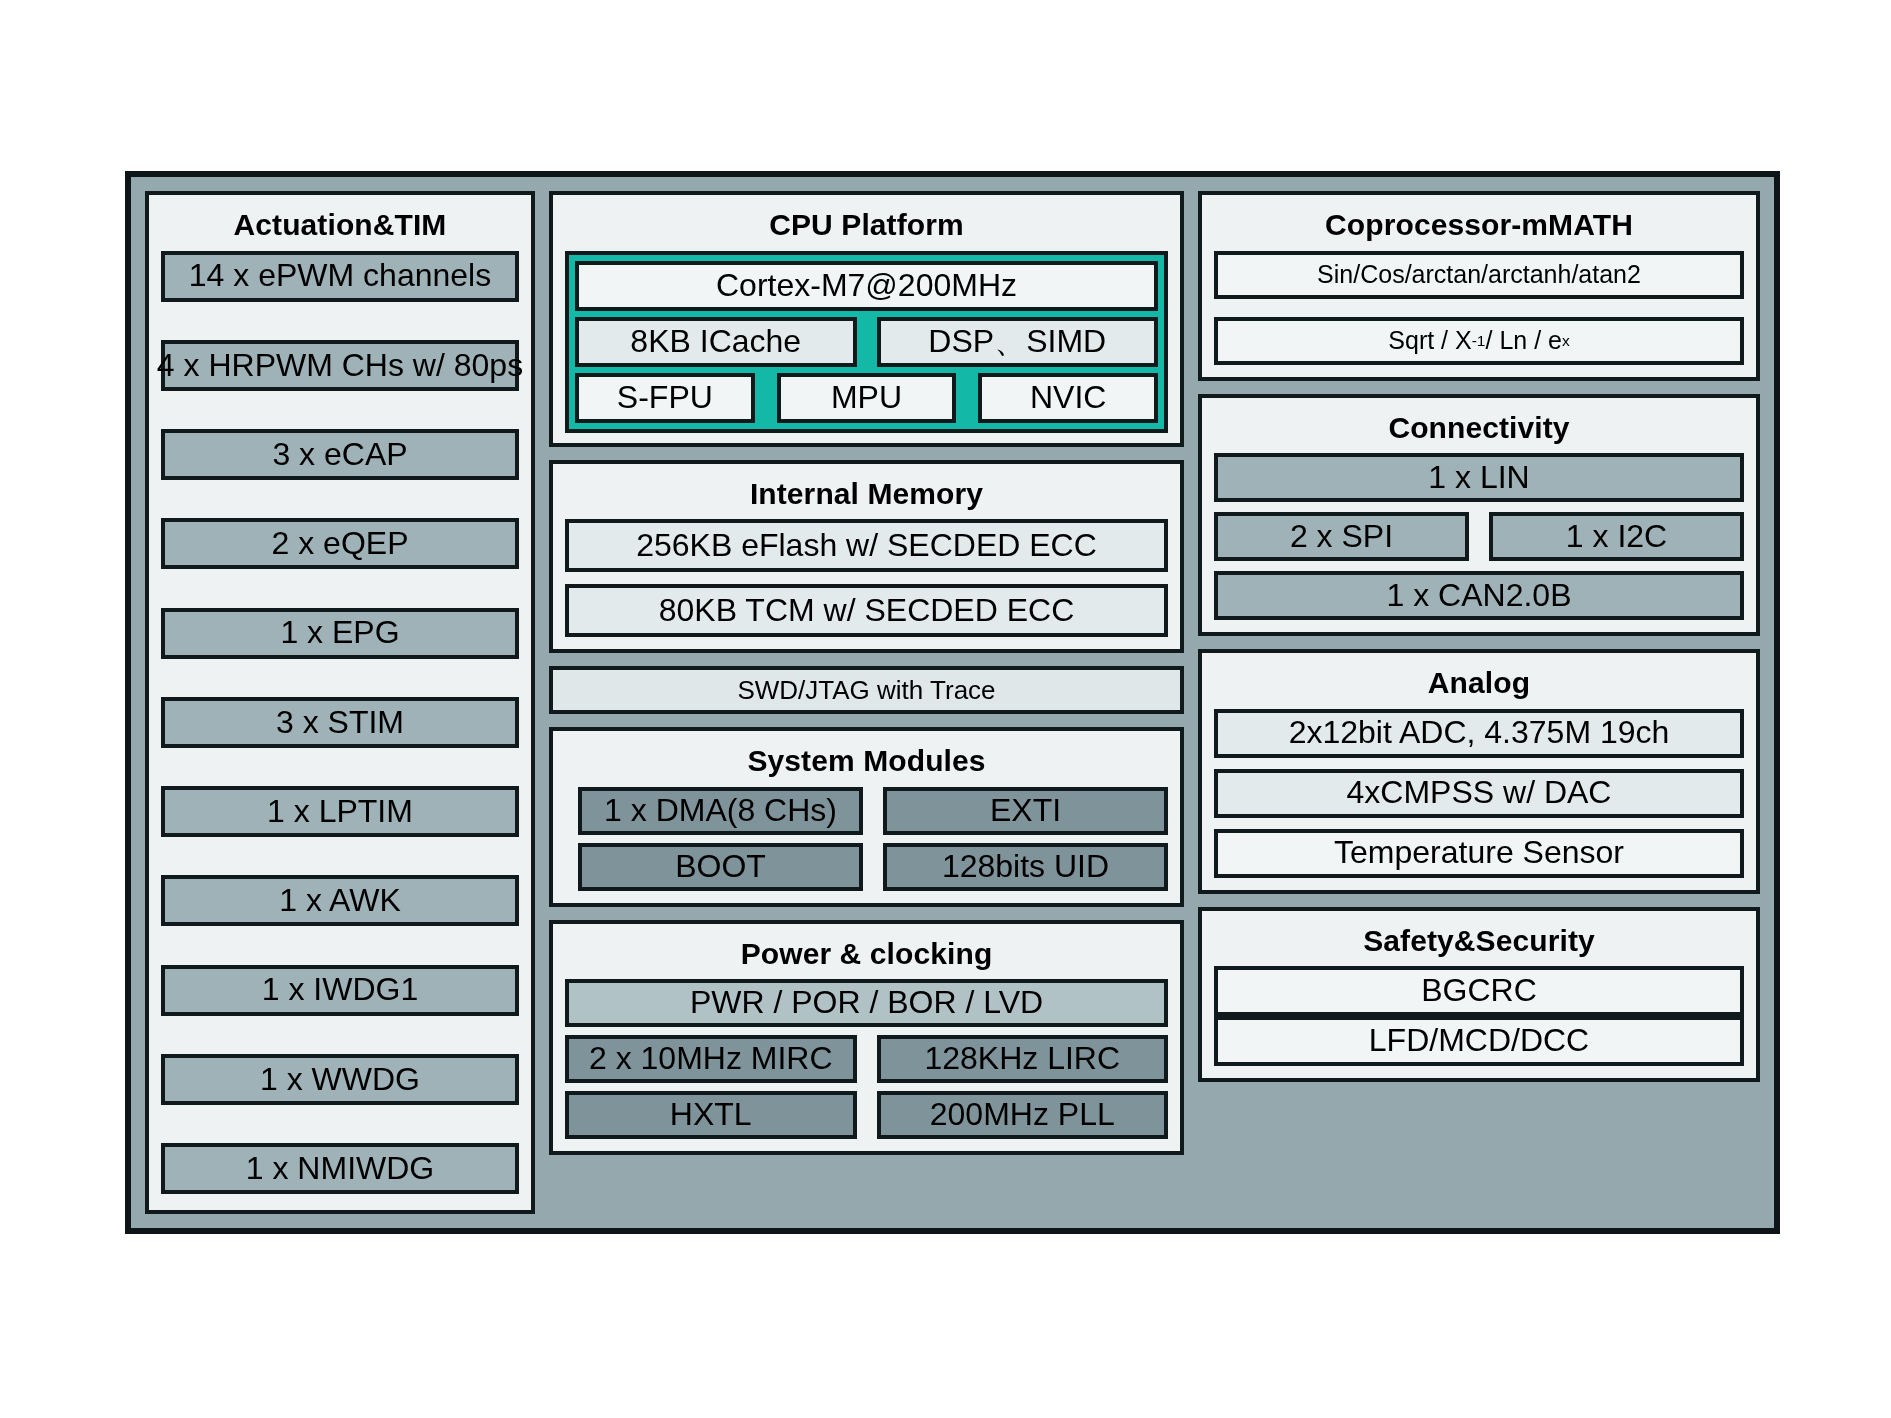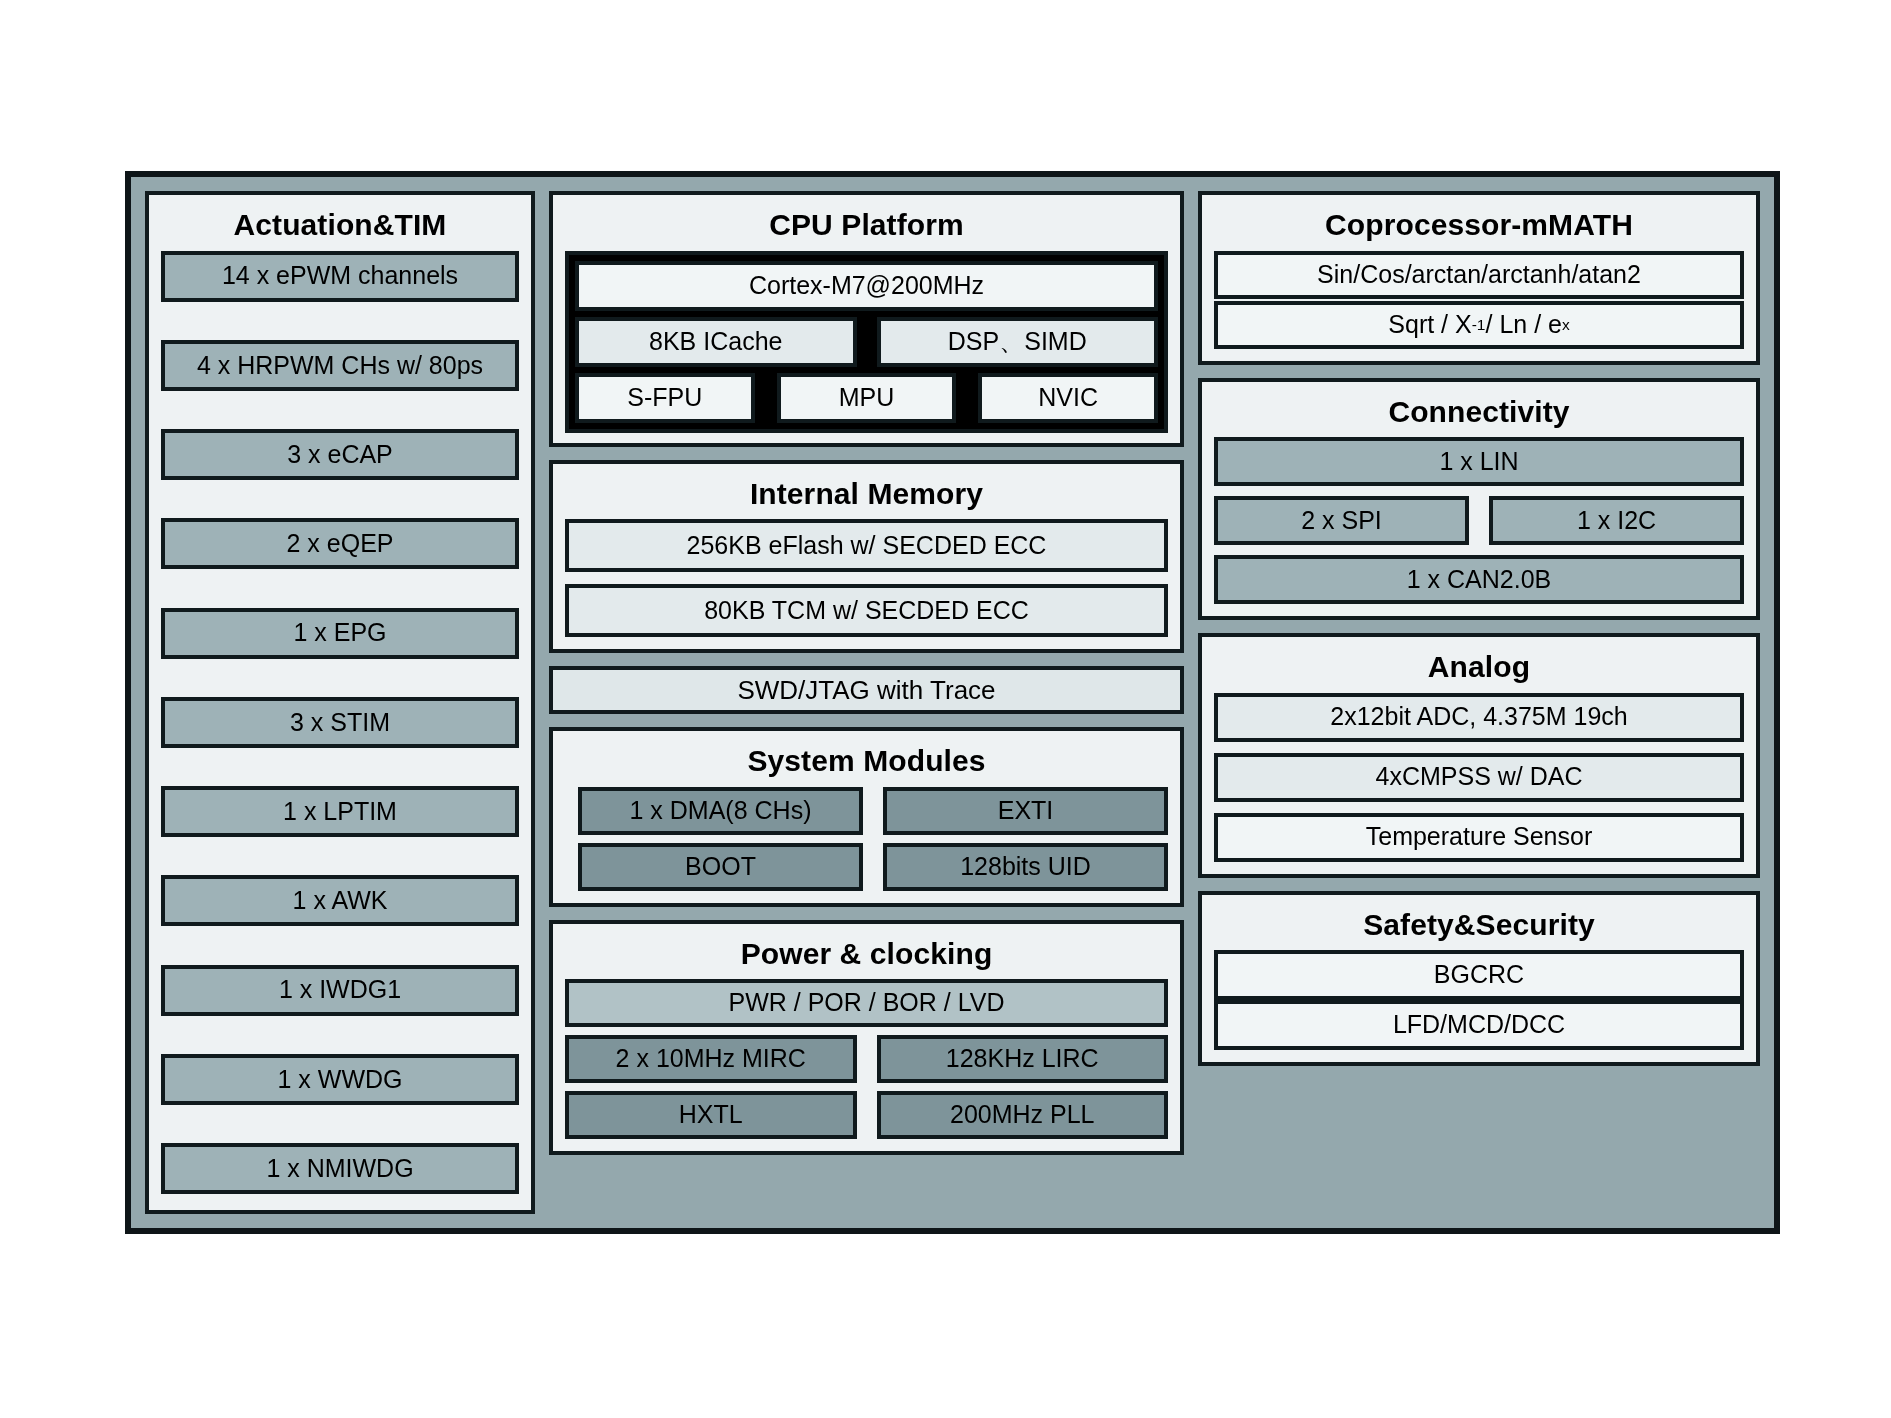--- a/index.html
+++ b/index.html
@@ -42,21 +42,21 @@
   }
 
   
   .blk{
     border:4px solid #101a1d;
     box-sizing:border-box;
     display:flex;
     align-items:center;
     justify-content:center;
     text-align:center;
-    font-size:25px;
+    font-size:32px;
     color:#000;
     line-height:1.1;
     padding:2px 6px;
     white-space:nowrap;
   }
   .tone-a{background:#9eb2b7;}  
   .tone-b{background:#e3eaec;}  
   .tone-c{background:#f1f5f6;}  
   .tone-d{background:#7e949a;}  
   .tone-e{background:#b1c2c6;}  
@@ -79,21 +79,21 @@
     flex:0 0 635px;
     width:635px;
     display:flex;
     flex-direction:column;
     gap:13px;
   }
 
   
   #cpu-platform{padding-bottom:10px;}
   #cpu-core-wrap{
-    background:#000000;
+    background:#14b8a6;
     border:4px solid #101a1d;
     padding:6px;
     display:flex;flex-direction:column;gap:6px;
     box-sizing:border-box;
   }
   #cpu-core-wrap .blk{height:50px;}
   .row2{display:flex;gap:20px;}
   .row2 > .blk{flex:1 1 0;}
   .row3{display:flex;gap:22px;}
   .row3 > .blk{flex:1 1 0;}
@@ -120,21 +120,21 @@
   #power-clocking .grid{display:flex;flex-direction:column;gap:8px;}
   #power-clocking .blk{height:48px;}
 
   
   #col-right{
     flex:1 1 auto;
     display:flex;
     flex-direction:column;
     gap:13px;
   }
-  #coprocessor .stack{display:flex;flex-direction:column;gap:2px;}
+  #coprocessor .stack{display:flex;flex-direction:column;gap:18px;}
   #coprocessor .blk{height:48px;font-size:25px;}
 
   #connectivity .stack{display:flex;flex-direction:column;gap:10px;}
   #connectivity .blk{height:49px;}
 
   #analog .stack{display:flex;flex-direction:column;gap:11px;}
   #analog .blk{height:49px;}
 
   #safety .stack{display:flex;flex-direction:column;}
   #safety .blk{height:50px;}

